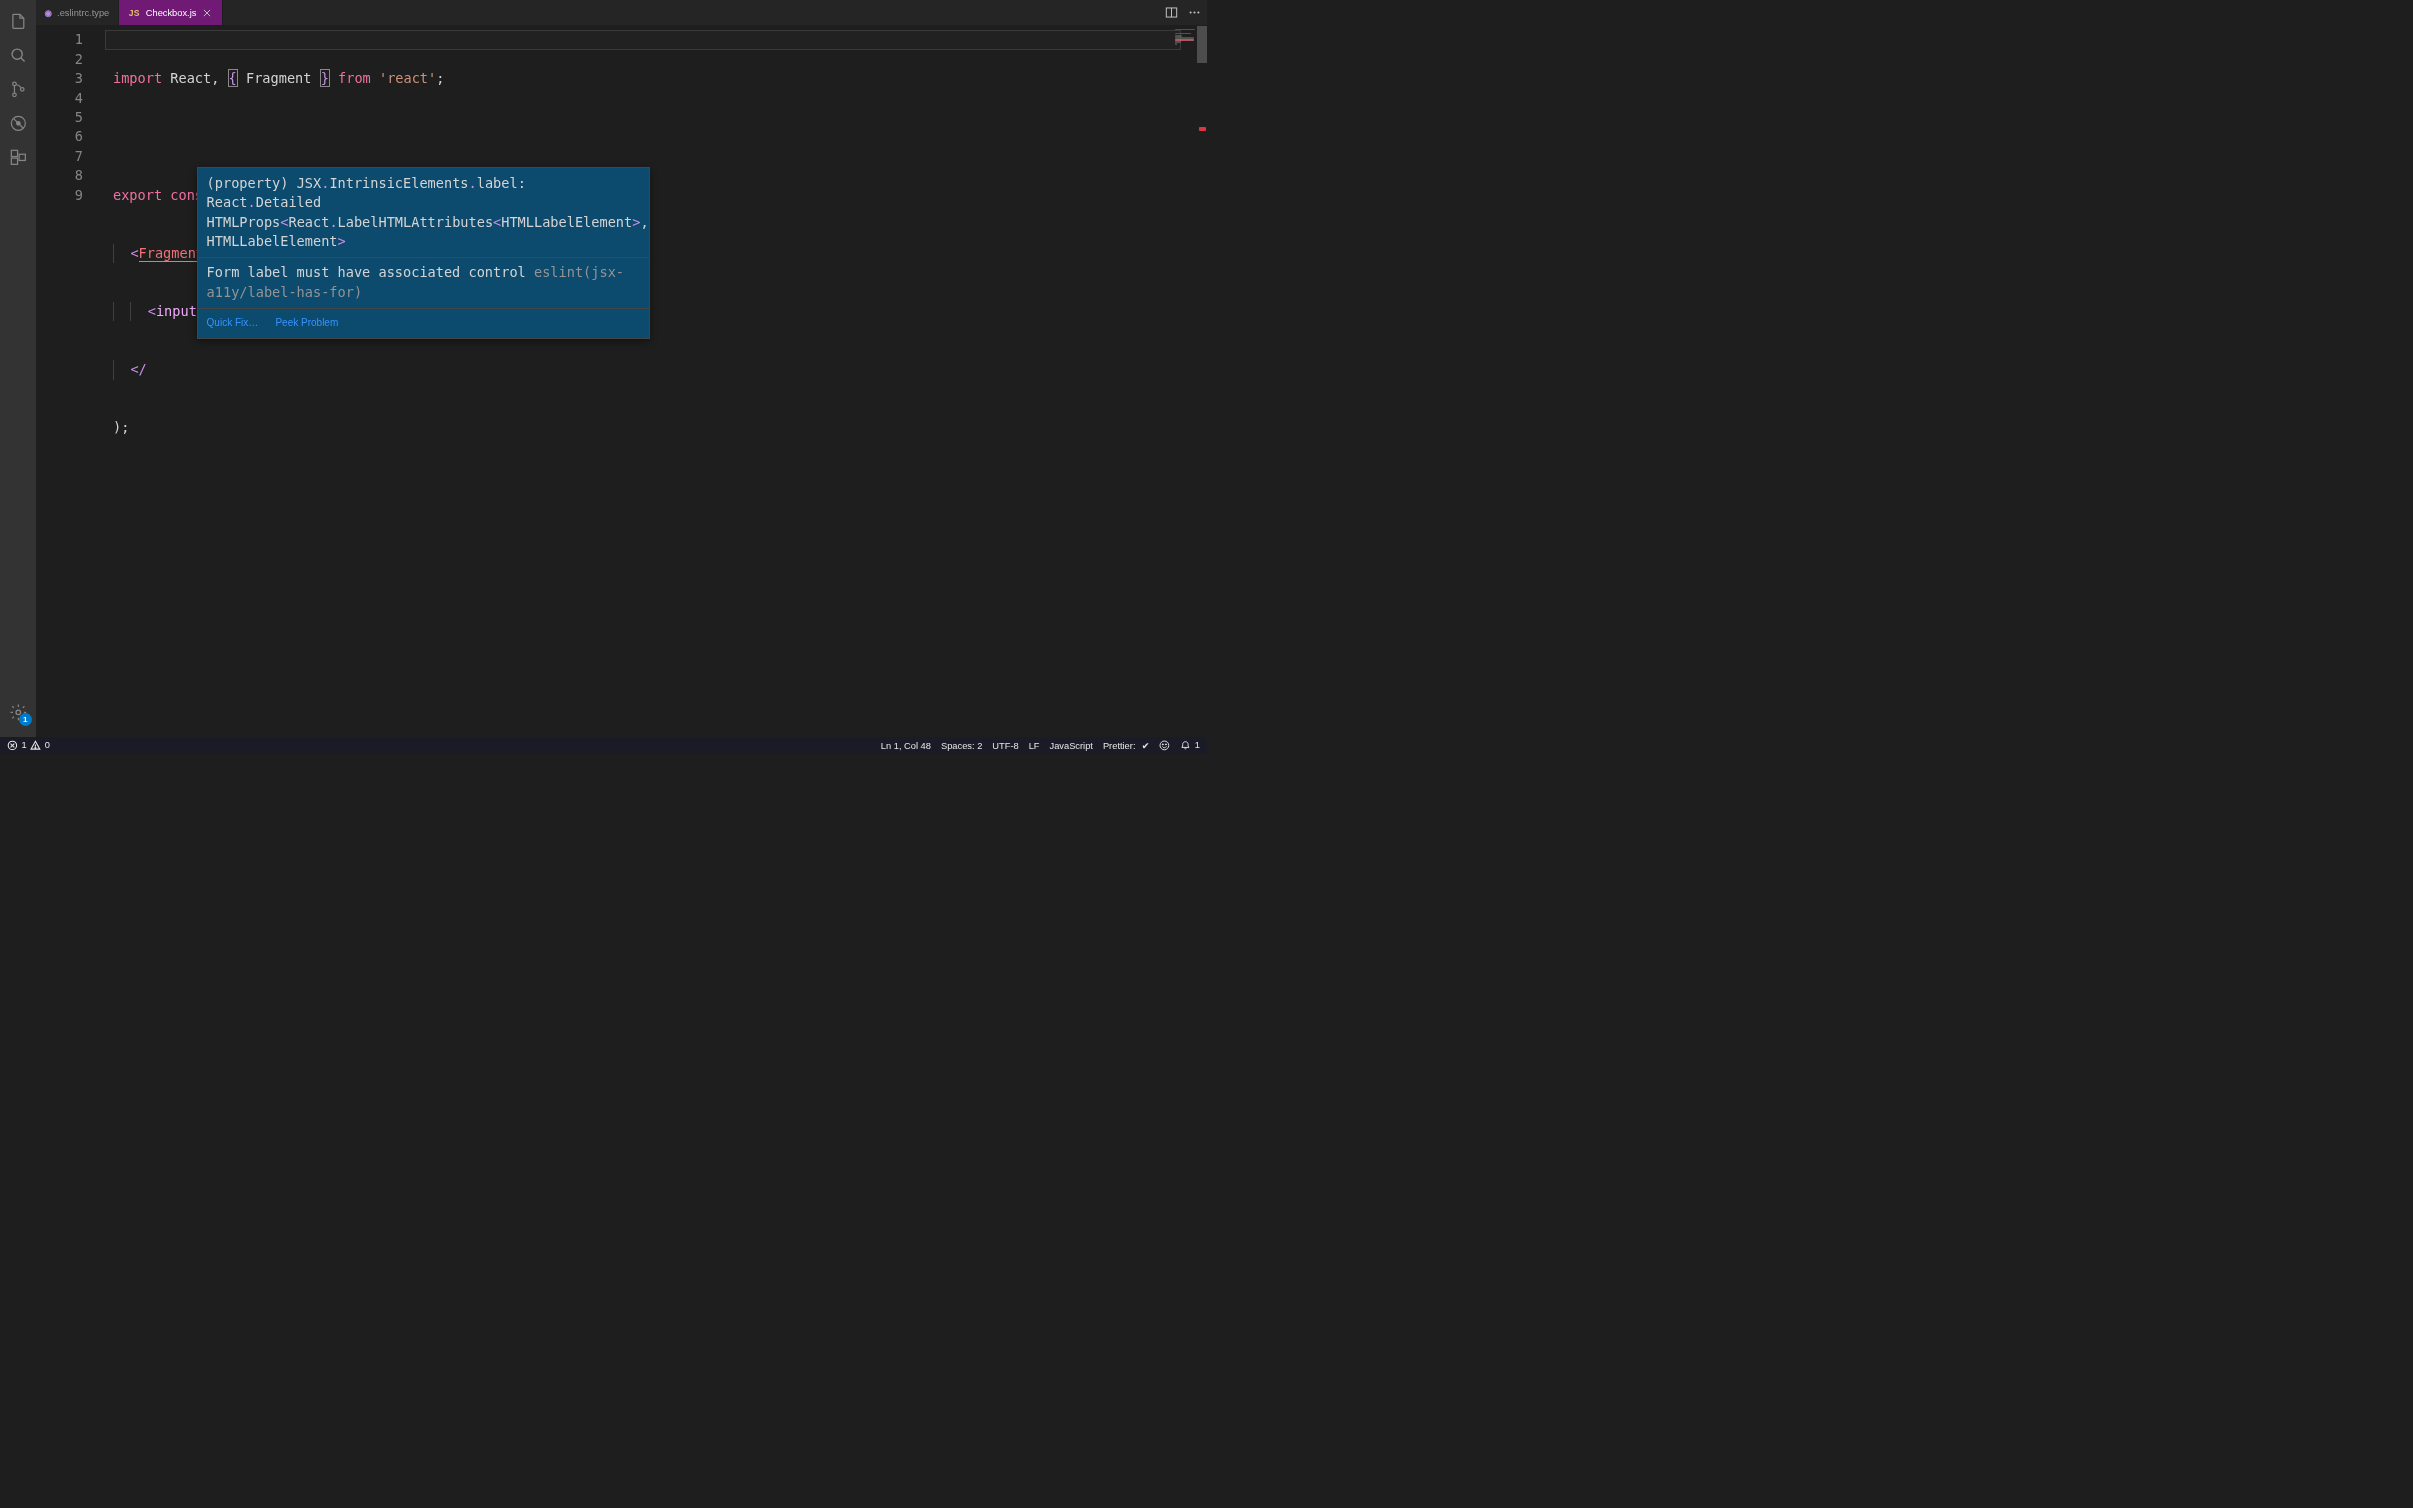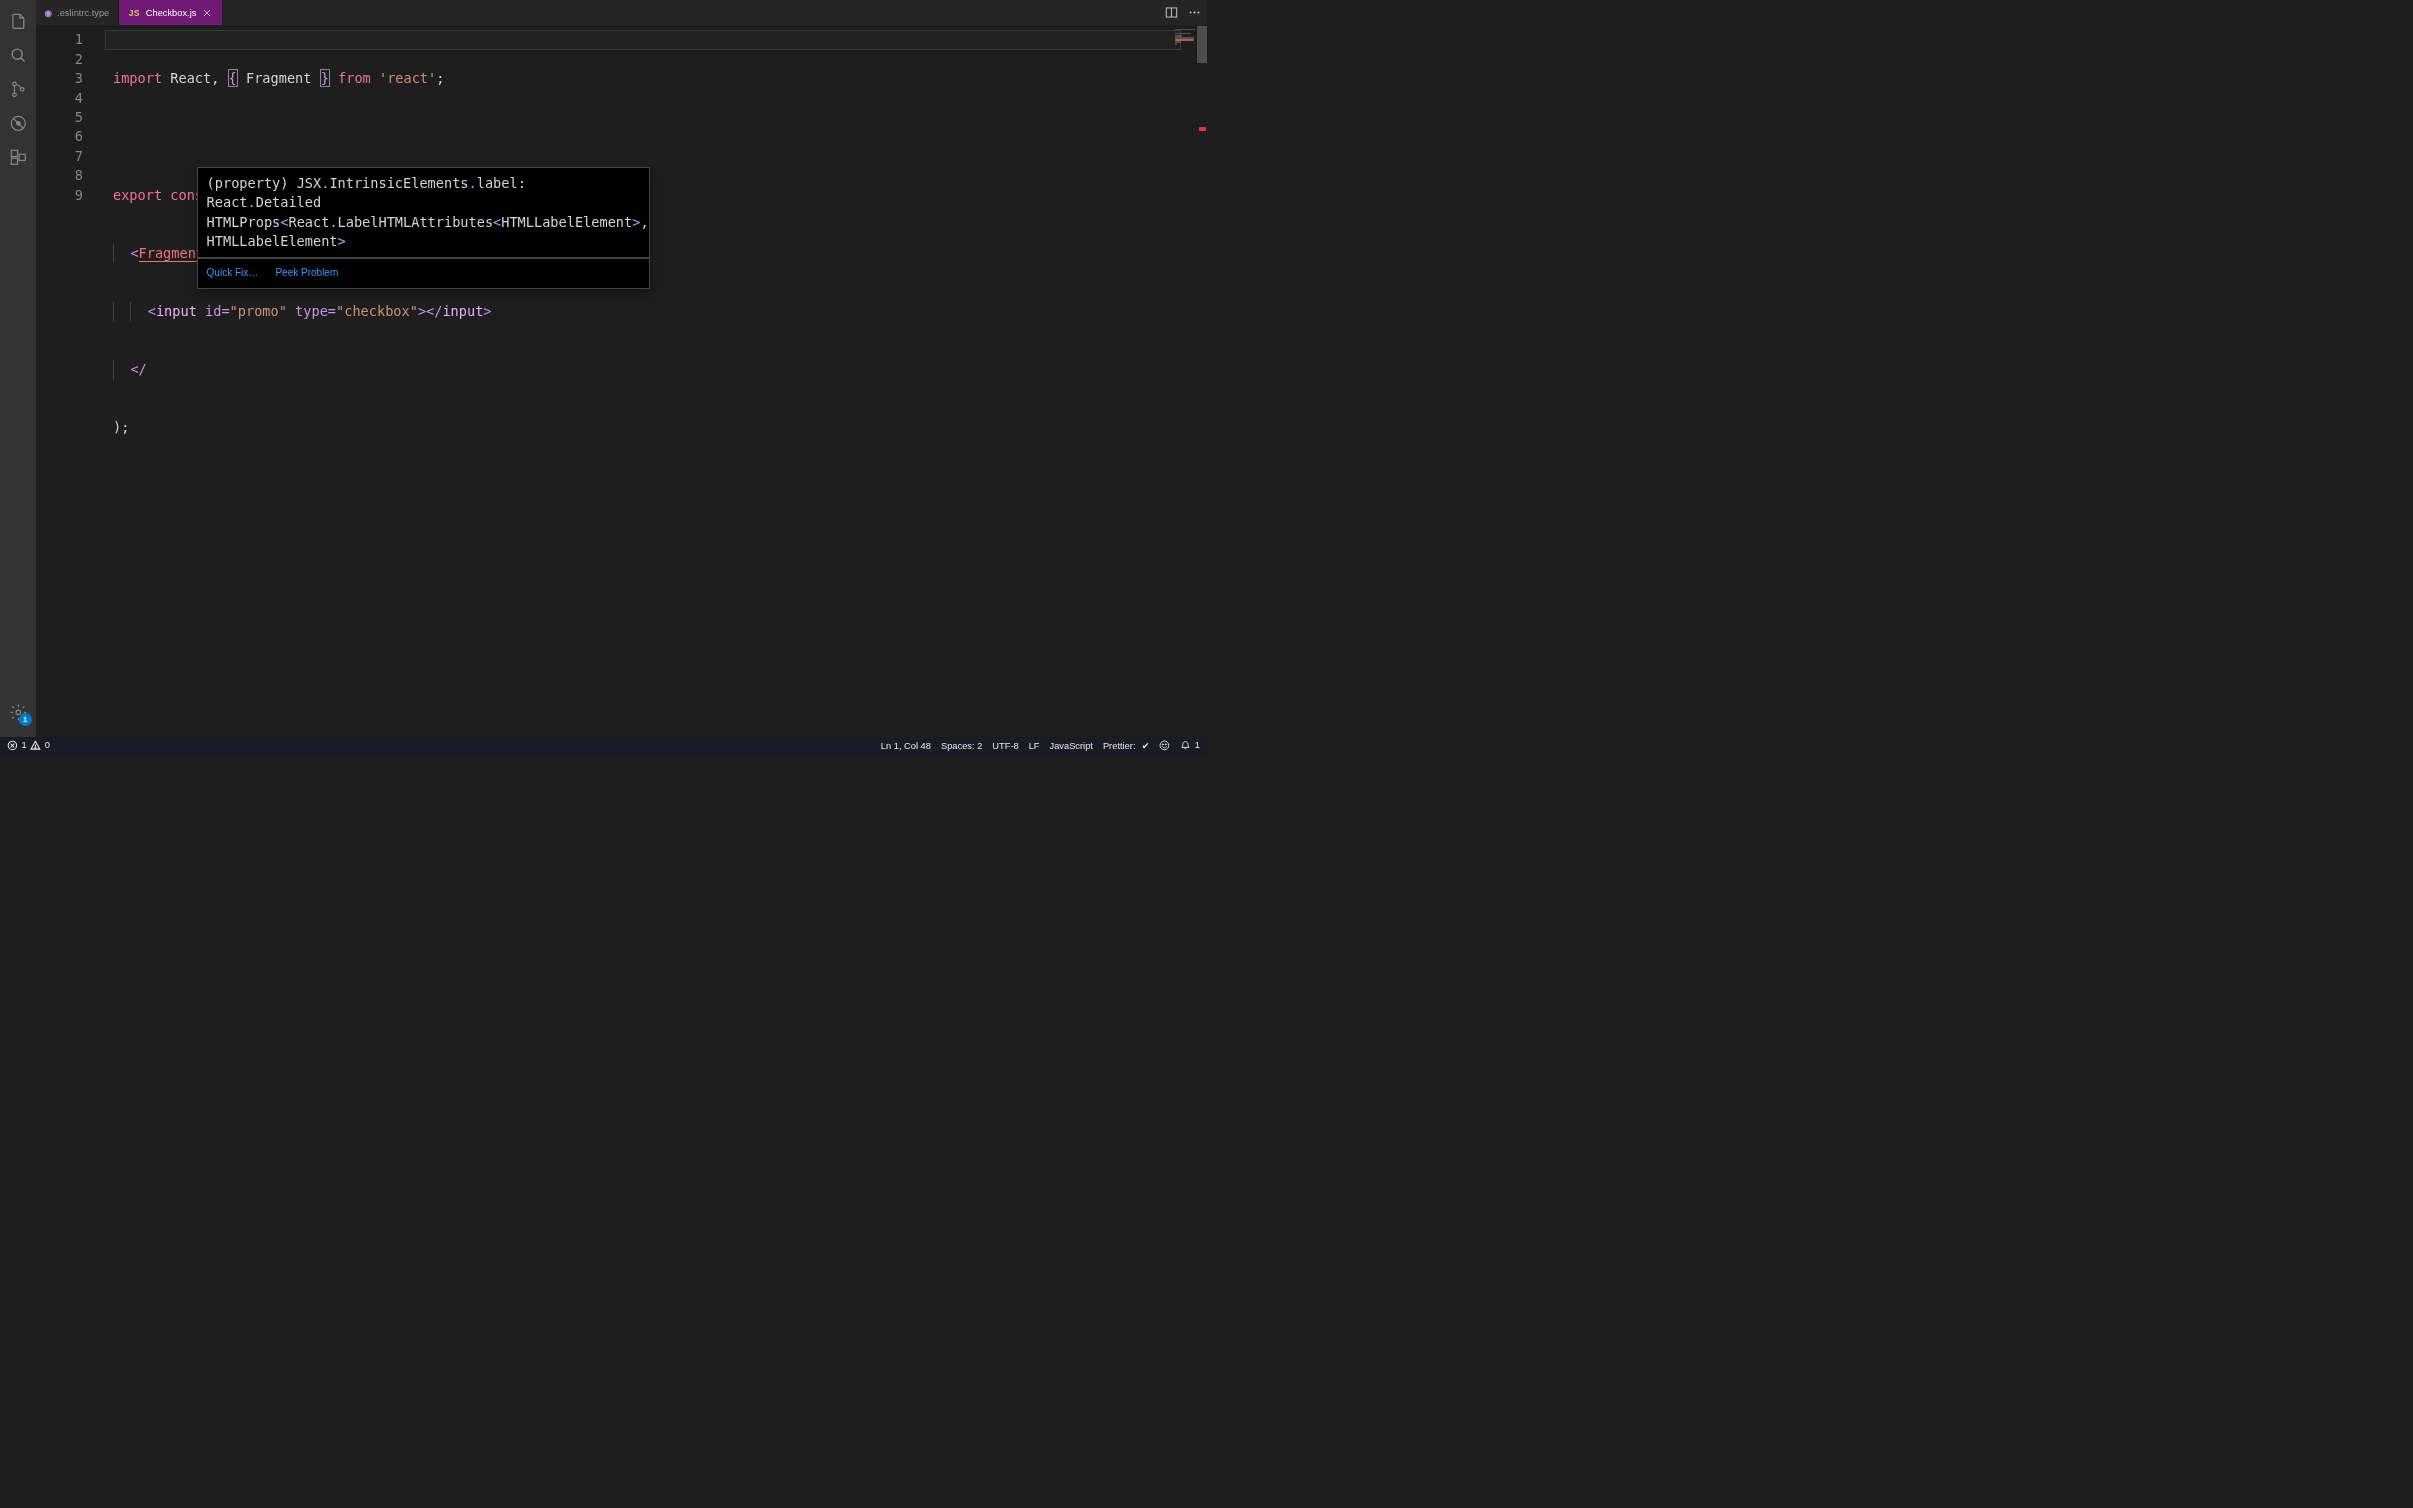--- a/index.html
+++ b/index.html
@@ -123,21 +123,21 @@
   .minimap .mm-line{height:1.4px; margin-bottom:0.7px; background:#666; border-radius:0.7px;}
   .minimap .mm-err{background:#f07178;}
   .scrollbar-track{position:absolute;right:0;top:0;bottom:0;width:10px;}
   .scrollbar-thumb{position:absolute;top:0;right:0;width:10px;height:37px;background:#4d4d4d;}
   .overview-err{position:absolute;right:0.7px;width:7.2px;height:3.6px;background:#dc3545;border-radius:0.7px;}
 
   
   .hover-popup{
     position:absolute; left:161px; top:141px;
     width:453px;
-    background:#000000;
+    background:#0c4a6e;
     border:0.7px solid #454545;
     box-shadow:0 2.9px 7.2px rgba(0,0,0,.4);
     font-family: ui-monospace, SFMono-Regular, Menlo, Monaco, Consolas, monospace;
     font-size:13.6px;
     line-height:19.4px;
     z-index:5;
   }
   .hover-section{padding:5.7px 8.6px;}
   .hover-divider{height:0.7px;background:#454545;}
   .hover-links{padding:4.3px 8.6px 5.7px; font-size:10px; font-family:Liberation Sans, sans-serif;}
@@ -268,20 +268,23 @@
       <div class="line"><span class="indent-guide" style="width:0"></span>  <span class="tk-op">&lt;/</span></div>
       <div class="line"><span class="tk-punc">);</span></div>
       <div class="line"></div>
     </div>
 
     <div class="hover-popup">
       <div class="hover-section">
         <span class="hv-def">(property) </span><span class="hv-id">JSX</span><span class="hv-dot">.</span><span class="hv-id">IntrinsicElements</span><span class="hv-dot">.</span><span class="hv-id">label</span><span class="hv-def">: </span><span class="hv-id">React</span><span class="hv-dot">.</span><span class="hv-id">Detailed</span><br><span class="hv-id">HTMLProps</span><span class="hv-ang">&lt;</span><span class="hv-id">React</span><span class="hv-dot">.</span><span class="hv-id">LabelHTMLAttributes</span><span class="hv-ang">&lt;</span><span class="hv-id">HTMLLabelElement</span><span class="hv-ang">&gt;</span><span class="hv-punc">,</span><br><span class="hv-def"> </span><span class="hv-id">HTMLLabelElement</span><span class="hv-ang">&gt;</span>
       </div>
       <div class="hover-divider"></div>
+      <div class="hover-section">
+        <span class="lint-msg">Form label must have associated control </span><span class="lint-rule">eslint(jsx-a11y/label-has-for)</span>
+      </div>
       <div class="hover-divider"></div>
       <div class="hover-links">
         <a>Quick Fix…</a>
         <a>Peek Problem</a>
       </div>
     </div>
 
     <div class="minimap">
       <div class="mm-line" style="width:70%"></div>
       <div class="mm-line" style="width:0%"></div>

